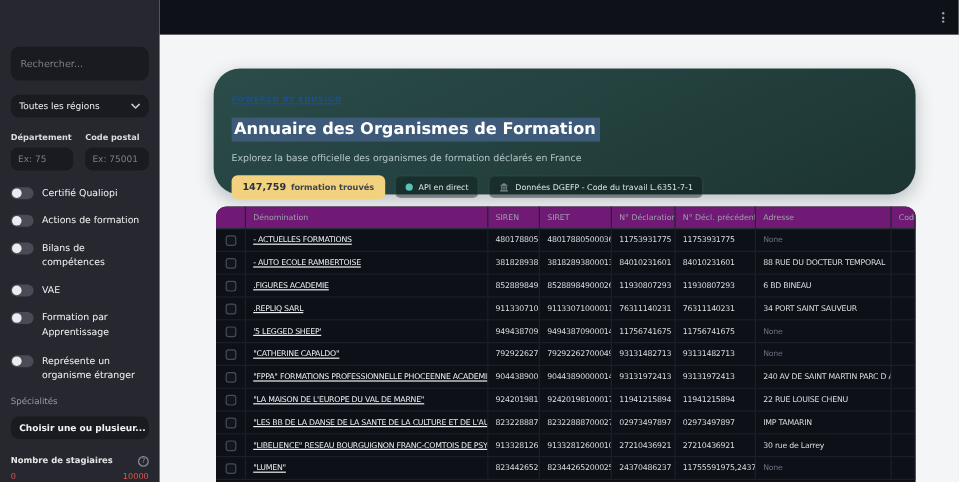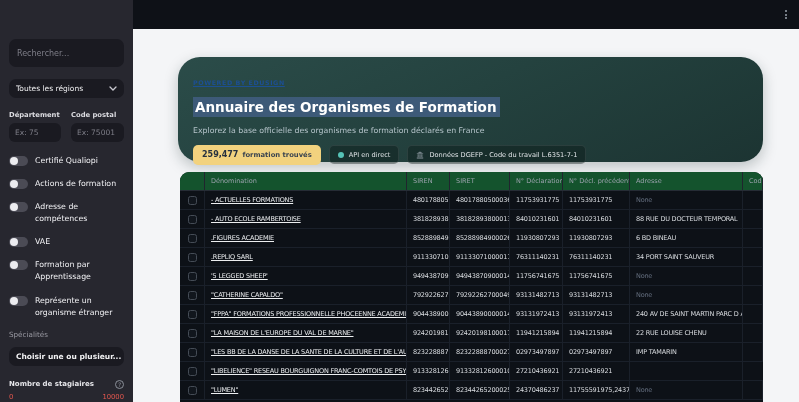--- a/index.html
+++ b/index.html
@@ -69,21 +69,21 @@
   .badge-dark { background:rgba(10,26,24,.45); border:1px solid rgba(255,255,255,.09);
     border-radius:5px; height:19px; display:flex; align-items:center; padding:0 8px; gap:5px; }
   .badge-dark .txt { font-size:6.6px; color:#dfe3e6; white-space:nowrap; }
   .dot { width:6px; height:6px; border-radius:50%; background:#56c3b7; }
   .bldg { width:8px; height:8px; opacity:.75; }
 
   
   .table-card { position:absolute; left:47px; top:143px; width:583px; height:280px;
     background:#0d1117; border-radius:9px 9px 0 0; overflow:hidden; }
   .grid-row { display:grid; grid-template-columns:25px 202px 43px 60px 53px 67px 113px 1fr; }
-  .thead { background:#14532d; height:19px; border-bottom:1px solid #262c35; }
+  .thead { background:#701a75; height:19px; border-bottom:1px solid #262c35; }
   .th { font-size:6.5px; color:#9aa2ac; display:flex; align-items:center; padding:0 6px;
     border-right:1px solid #20252e; white-space:nowrap; overflow:hidden; }
   .tr { height:19px; border-bottom:1px solid #1a202a; cursor:pointer; }
   .td { font-size:6.5px; letter-spacing:-.2px; color:#dadde1; display:flex; align-items:center;
     padding:0 6px; border-right:1px solid #1a202a; white-space:nowrap; overflow:hidden; }
   .td.name { color:#eceef0;text-decoration:underline; }
   .td.none { color:#667080; }
   .cb-col { justify-content:center; padding:0; }
   .checkbox { width:9px; height:9px; border:1px solid #454c56; border-radius:2.5px;
     background:#11161d; display:block; cursor:pointer; }
@@ -119,21 +119,21 @@
     <span class="toggle">
           <span class="knob"></span>
         </span>
     <span class="toggle-label">Actions de formation</span>
   </div>
 
   <div class="toggle-row">
     <span class="toggle">
           <span class="knob"></span>
         </span>
-    <span class="toggle-label">Adresse de compétences</span>
+    <span class="toggle-label">Bilans de compétences</span>
   </div>
 
   <div class="toggle-row">
     <span class="toggle">
           <span class="knob"></span>
         </span>
     <span class="toggle-label">VAE</span>
   </div>
 
   <div class="toggle-row">
@@ -184,21 +184,21 @@
 <div class="main">
 
   <div class="hero">
     <a class="powered">POWERED BY EDUSIGN</a>
     <div class="hero-title-wrap">
       <h1 class="hero-title">Annuaire des Organismes de Formation</h1>
     </div>
     <div class="hero-sub">Explorez la base officielle des organismes de formation déclarés en France</div>
     <div class="badges">
       <div class="badge-yellow">
-        <span class="num">259,477</span>
+        <span class="num">147,759</span>
         <span class="lbl">formation trouvés</span>
       </div>
       <div class="badge-dark">
         <span class="dot"></span>
         <span class="txt">API en direct</span>
       </div>
       <div class="badge-dark">
         <svg class="bldg" viewBox="0 0 10 10">
           <rect x="1" y="8" width="8" height="1.5" fill="#98a2ab"></rect>
           <rect x="2" y="4" width="1.4" height="3.5" fill="#98a2ab"></rect>
@@ -342,20 +342,21 @@
 
   <div class="grid-row tr">
     <div class="td cb-col">
       <span class="checkbox"></span>
     </div>
     <div class="td name">"LIBELIENCE" RESEAU BOURGUIGNON FRANC-COMTOIS DE PSYCH</div>
     <div class="td">913328126</div>
     <div class="td">91332812600010</div>
     <div class="td">27210436921</div>
     <div class="td">27210436921</div>
+    <div class="td">30 rue de Larrey</div>
     <div class="td"></div>
   </div>
 
   <div class="grid-row tr">
     <div class="td cb-col">
       <span class="checkbox"></span>
     </div>
     <div class="td name">"LUMEN"</div>
     <div class="td">823442652</div>
     <div class="td">82344265200025</div>

